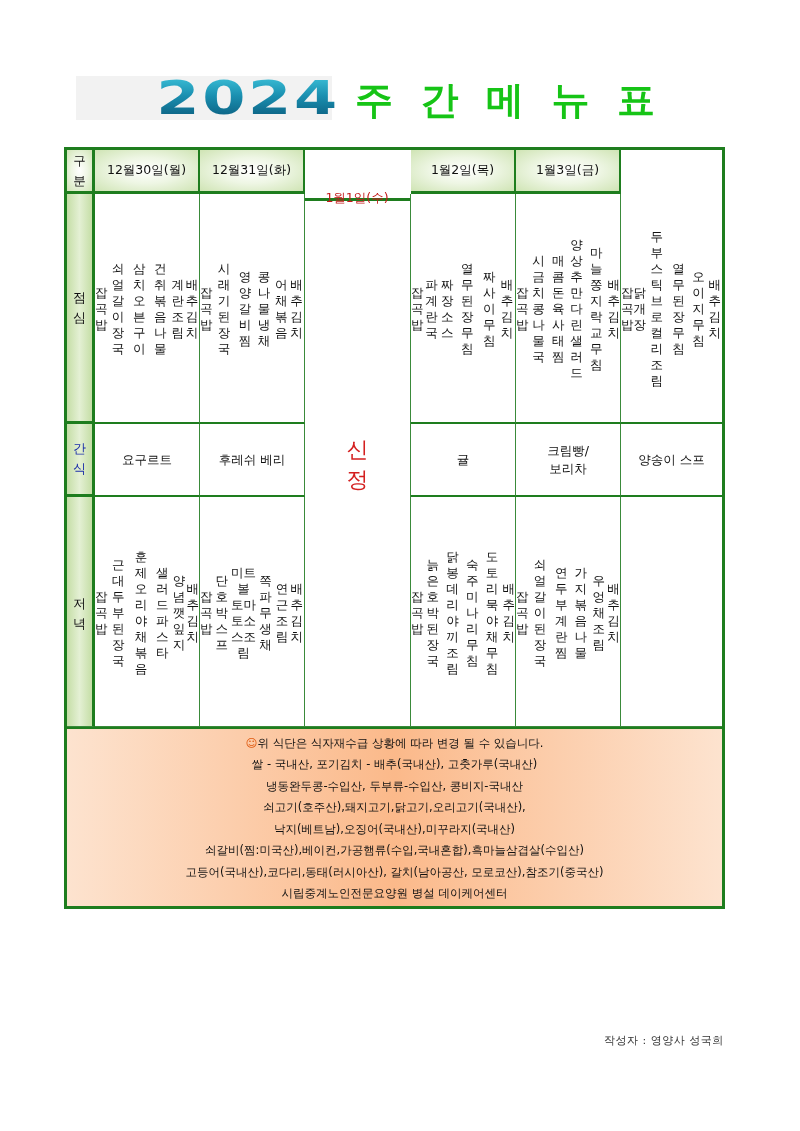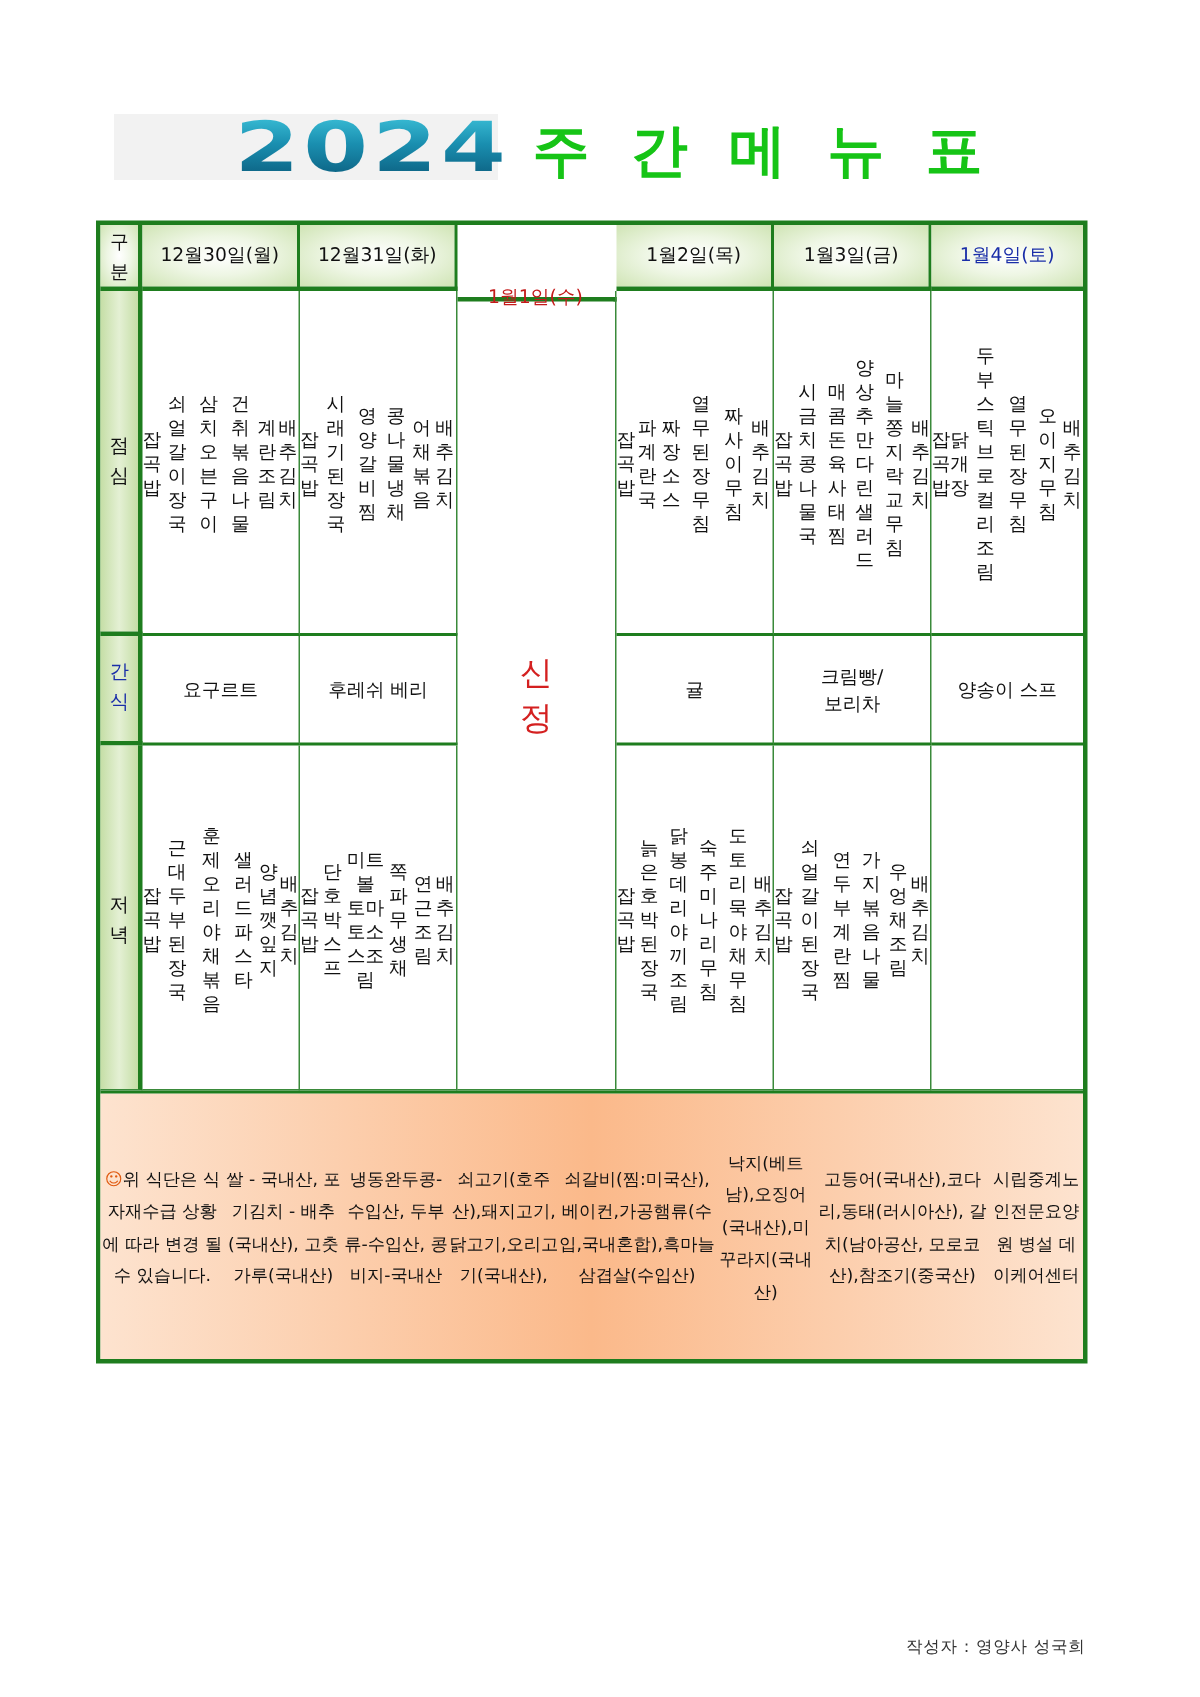--- a/index.html
+++ b/index.html
@@ -61,27 +61,27 @@
     grid-column: 4; grid-row: 2 / span 3;
     display: flex; flex-direction: column; align-items: center; justify-content: center;
     color: #d42020; font-size: 22px; line-height: 30px;
     border-right: 1px solid #3a8a3a;
   }
   .holiday-inner { margin-top: 10px; }
   .notes {
     grid-column: 1 / span 7; grid-row: 5;
     background: linear-gradient(90deg, #fde3cf 0%, #fbb98a 50%, #fde3cf 100%);
     border-top: 2px solid #1e7d1e;
-    display: flex; flex-direction: row; align-items: center; justify-content: center;
+    display: flex; flex-direction: column; align-items: center; justify-content: center;
     font-size: 11.5px; line-height: 21.5px; text-align: center; color: #111;
     padding-top: 2px;
   }
   .notes .smile { color: #e05a10; }
   .author {
-    position: absolute; left: 604px; top: 1090px;
+    position: absolute; left: 604px; top: 1033px;
     font-size: 11px; color: #333; letter-spacing: 0.5px;
   }
 </style>
 </head>
 <body>
 
 <div class="title-year-bg"></div>
 <div class="title-year">2024</div>
 <div class="title-text">
   <span>주</span>
@@ -95,21 +95,20 @@
 
   <div class="cell hdr" style="flex-direction:column;line-height:20px;border-right:3px solid #1e7d1e;">
     <span>구</span>
     <span>분</span>
   </div>
   <div class="cell hdr sep">12월30일(월)</div>
   <div class="cell hdr sep">12월31일(화)</div>
   <div class="cell hdr sep red">1월1일(수)</div>
   <div class="cell hdr sep">1월2일(목)</div>
   <div class="cell hdr sep">1월3일(금)</div>
-  <div class="cell hdr blue" style="border-right:none;">1월4일(토)</div>
 
   <div class="cell rowlab thickb" style="grid-row:2;">
     <span>점</span>
     <span>심</span>
   </div>
   <div class="cell day thickb" style="grid-column:2;grid-row:2;">
     <div class="item">잡곡밥</div>
     <div class="item">쇠얼갈이장국</div>
     <div class="item">삼치오븐구이</div>
     <div class="item">건취볶음나물</div>
@@ -201,20 +200,20 @@
     <div class="item">우엉채조림</div>
     <div class="item">배추김치</div>
   </div>
   <div class="cell day" style="grid-column:7;grid-row:4;border-right:none;"></div>
 
   <div class="notes">
     <div><span class="smile">☺</span><span>위 식단은 식자재수급 상황에 따라 변경 될 수 있습니다.</span></div>
     <div>쌀 - 국내산, 포기김치 - 배추(국내산), 고춧가루(국내산)</div>
     <div>냉동완두콩-수입산, 두부류-수입산, 콩비지-국내산</div>
     <div>쇠고기(호주산),돼지고기,닭고기,오리고기(국내산),</div>
+    <div>낙지(베트남),오징어(국내산),미꾸라지(국내산)</div>
     <div>쇠갈비(찜:미국산),베이컨,가공햄류(수입,국내혼합),흑마늘삼겹살(수입산)</div>
-    <div>낙지(베트남),오징어(국내산),미꾸라지(국내산)</div>
     <div>고등어(국내산),코다리,동태(러시아산), 갈치(남아공산, 모로코산),참조기(중국산)</div>
     <div>시립중계노인전문요양원 병설 데이케어센터</div>
   </div>
 </div>
 
 <div class="author">작성자 : 영양사 성국희</div>
 
 </body></html>

